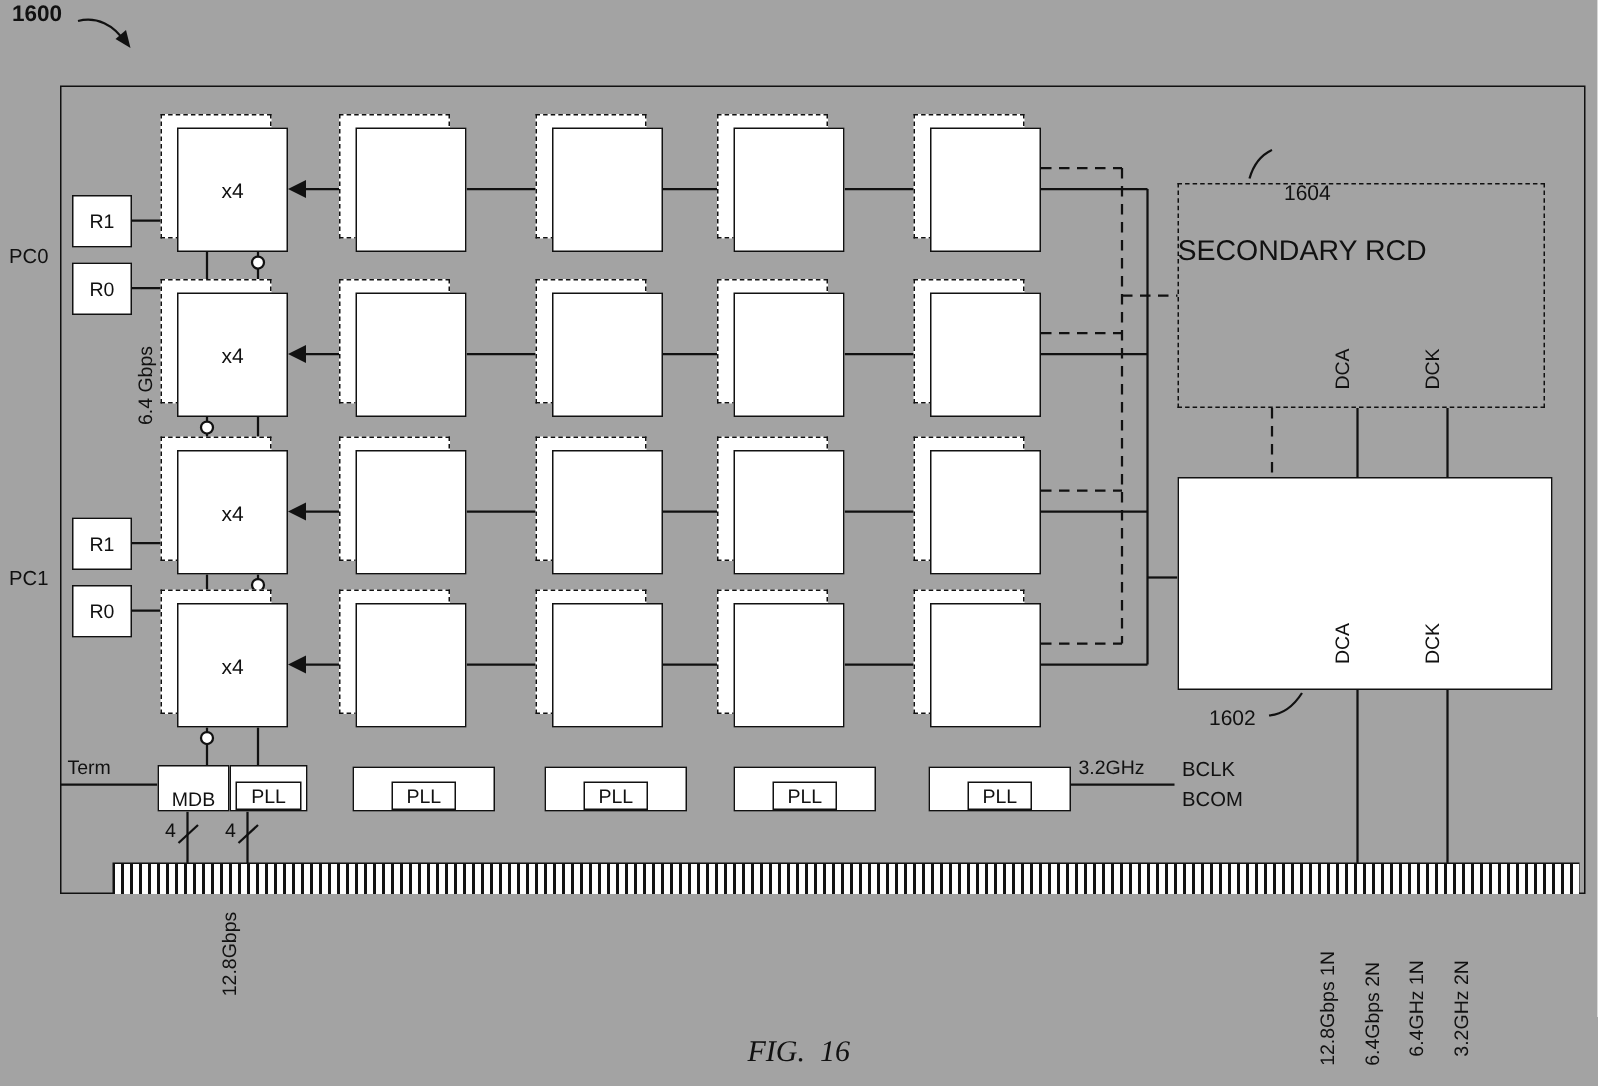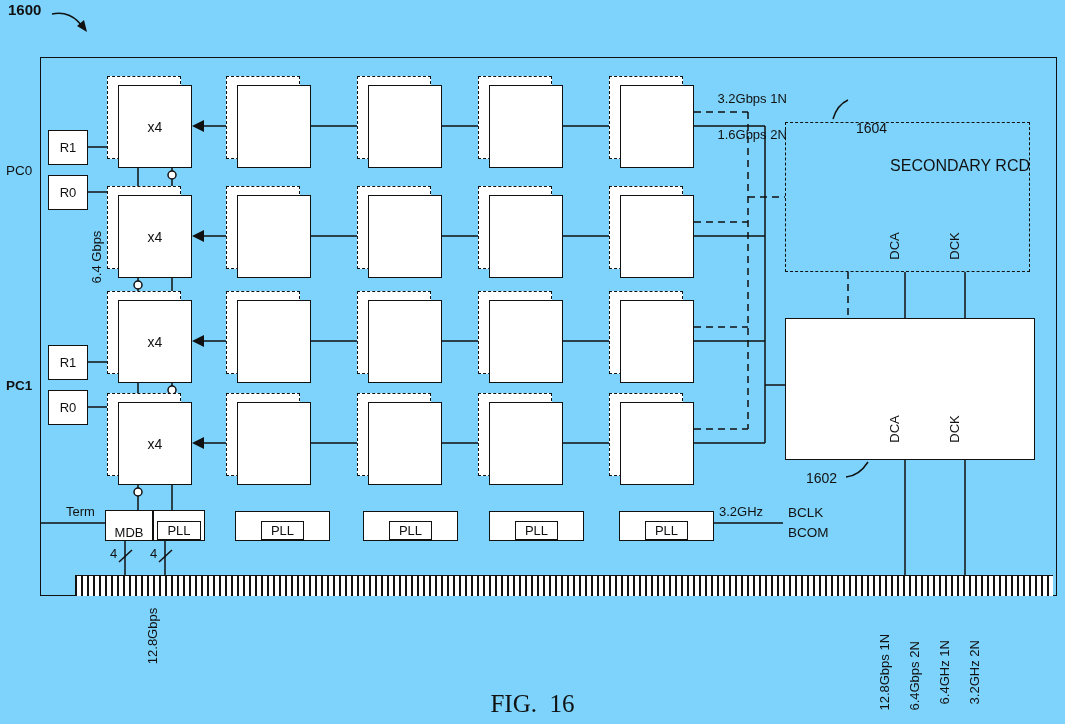--- a/index.html
+++ b/index.html
@@ -1,16 +1,16 @@
 <!DOCTYPE html>
 <html><head>
 <meta charset="utf-8">
 <style>
   html,body{margin:0;padding:0;background:#fff;}
-  .page{position:relative;width:1065px;height:724px;background:#7dd3fc;overflow:hidden;
+  .page{position:relative;width:1065px;height:724px;background:#a3a3a3;overflow:hidden;
         font-family:"Liberation Sans",sans-serif;color:#111;}
   svg.wiring{position:absolute;left:0;top:0;}
   .box{position:absolute;border:1.6px solid #111;background:#fff;box-sizing:border-box;}
   .dashed{border-style:dashed;}
   .lbl{position:absolute;font-size:13px;line-height:16px;white-space:pre;}
   .bold{font-weight:bold;}
   
   .chip{position:absolute;width:85px;height:92px;text-decoration:underline;}
   .chip .back{position:absolute;left:0;top:0;width:74px;height:83px;border:1.5px dashed #111;
               background:#fff;box-sizing:border-box;}
@@ -23,27 +23,27 @@
   
   .pllbox{position:absolute;height:30px;border:1.6px solid #111;background:#fff;box-sizing:border-box;
           display:flex;align-items:flex-end;justify-content:center;}
   .pll-inner{border:1.4px solid #111;padding:0 9px;font-size:13px;line-height:17px;background:#fff;}
   .mdb{font-size:13px;}
   
   .vlabel{position:absolute;display:flex;align-items:center;justify-content:center;
           transform:rotate(-90deg);white-space:nowrap;font-size:13px;}
   .vlabel2{position:absolute;transform:rotate(-90deg);font-size:13px;line-height:15px;white-space:pre;}
   
-  .rcd-title{position:absolute;text-align:right;font-size:16px;}
+  .rcd-title{position:absolute;text-align:left;font-size:19px;}
   
   .connector{position:absolute;left:75px;top:575px;width:978px;height:21px;border-top:1.6px solid #111;
              box-sizing:border-box;
              background:repeating-linear-gradient(90deg,#111 0px,#111 1.6px,#fff 1.6px,#fff 6px);}
   .caption{position:absolute;left:0;top:690px;width:100%;text-align:center;
-           font-family:"Liberation Serif",serif;font-size:25px;white-space:pre;}
+           font-family:"Liberation Serif",serif;font-style:italic;font-size:20px;white-space:pre;}
 </style>
 </head>
 <body>
 
 <div class="page">
 
   <svg class="wiring" width="1065" height="724" viewBox="0 0 1065 724">
     <g stroke="#111" stroke-width="1.5" fill="none">
 
       <path d="M40 523 H105"></path>
@@ -121,21 +121,21 @@
       <circle cx="172" cy="390" r="4"></circle>
       <circle cx="138" cy="492" r="4"></circle>
     </g>
   </svg>
 
   <div class="box" style="left:40px;top:57px;width:1017px;height:539px;background:transparent;"></div>
 
   <div class="lbl bold" style="left:8px;top:2px;font-size:15px;">1600</div>
 
   <div class="lbl" style="left:6px;top:163px;font-size:13.5px;">PC0</div>
-  <div class="lbl" style="left:6px;top:378px;font-size:13.5px;font-weight:bold;">PC1</div>
+  <div class="lbl" style="left:6px;top:378px;font-size:13.5px;">PC1</div>
 
   <div class="rank" style="left:48px;top:130px;">
     <span>R1</span>
     </div>
   <div class="rank" style="left:48px;top:175px;">
     <span>R0</span>
     </div>
   <div class="rank" style="left:48px;top:345px;">
     <span>R1</span>
     </div>
@@ -230,37 +230,33 @@
     </div>
   <div class="chip" style="left:478px;top:393px;">
     <div class="back"></div>
     <div class="front"></div>
     </div>
   <div class="chip" style="left:609px;top:393px;">
     <div class="back"></div>
     <div class="front"></div>
     </div>
 
-  <div class="lbl" style="left:703px;top:72px;line-height:18px;">
-    <span>3.2Gbps 1N</span><br>
-    <span>1.6Gbps 2N</span>
-  </div>
 
   <div class="box dashed" style="left:785px;top:122px;width:245px;height:150px;background:transparent;"></div>
   <div class="lbl" style="left:856px;top:88px;font-size:14px;margin-top:32px;">1604</div>
   <div class="rcd-title" style="left:785px;top:157px;width:245px;">SECONDARY RCD</div>
   <div class="vlabel" style="left:874px;top:239px;width:40px;height:14px;">DCA</div>
   <div class="vlabel" style="left:934px;top:239px;width:40px;height:14px;">DCK</div>
 
   <div class="box" style="left:785px;top:318px;width:250px;height:142px;"></div>
   <div class="vlabel" style="left:874px;top:422px;width:40px;height:14px;">DCA</div>
   <div class="vlabel" style="left:934px;top:422px;width:40px;height:14px;">DCK</div>
   <div class="lbl" style="left:806px;top:470px;font-size:14px;">1602</div>
 
-  <div class="lbl" style="left:66px;top:504px;">Term</div>
+  <div class="lbl" style="left:45px;top:504px;">Term</div>
   <div class="pllbox mdb" style="left:105px;top:510px;width:48px;height:31px;">
     <span>MDB</span>
     </div>
   <div class="pllbox" style="left:153px;top:510px;width:52px;height:31px;">
     <span class="pll-inner">PLL</span>
     </div>
   <div class="pllbox" style="left:235px;top:511px;width:95px;">
     <span class="pll-inner">PLL</span>
     </div>
   <div class="pllbox" style="left:363px;top:511px;width:95px;">

